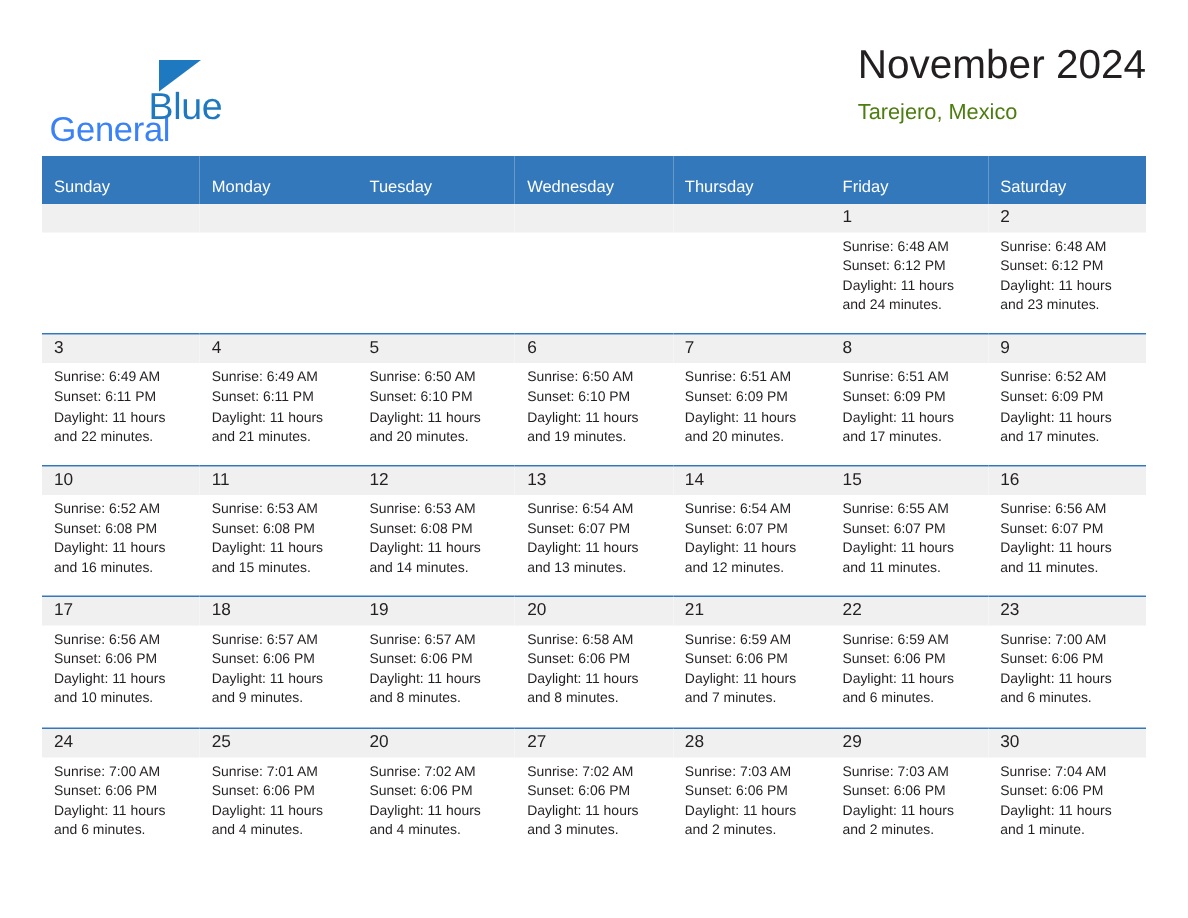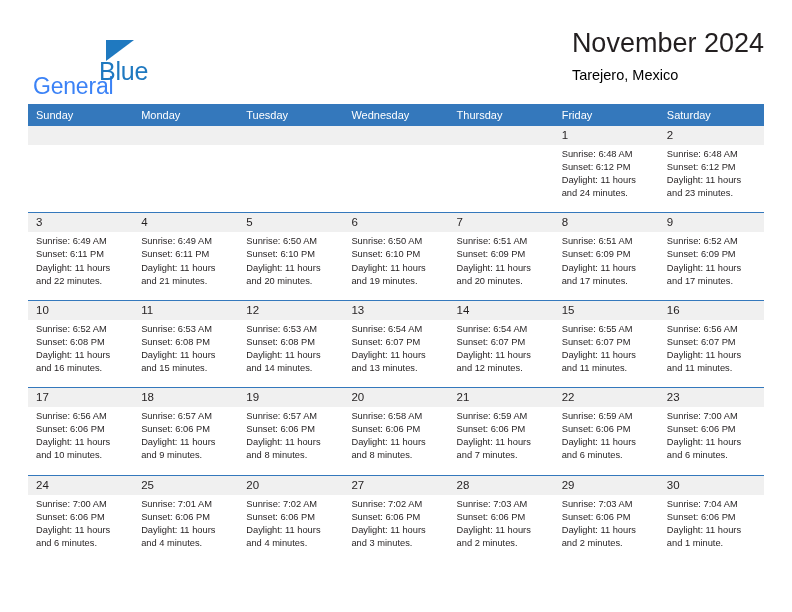--- a/index.html
+++ b/index.html
@@ -76,42 +76,42 @@
   }
   .cal-title {
     font-size: 27px;
     color: #231f20;
     line-height: 1.18;
     white-space: nowrap;
     font-weight: normal;
   }
   .cal-subtitle {
     font-size: 14.5px;
-    color: #000000;
+    color: #4d7c0f;
     line-height: 1.2;
     margin-top: 7px;
     white-space: nowrap;
   }
 
   
   .calendar {
     position: absolute;
     left: 28px;
     top: 104px;
     width: 736px;
     border-collapse: collapse;
     table-layout: fixed;
   }
   .calendar th {
     background: #3478bc;
     color: #ffffff;
     font-size: 11px;
     font-weight: normal;
     text-align: left;
-    padding: 5px 0 5px 8px;
+    padding: 15px 0 5px 8px;
     height: 12px;
     border: none;
   }
   .calendar td {
     width: 105.14px;
     height: 74px;
     vertical-align: top;
     padding: 0;
     border: none;
     border-top: 1px solid #3478bc;

